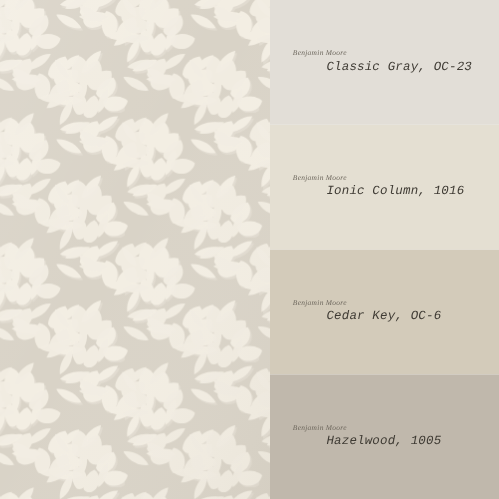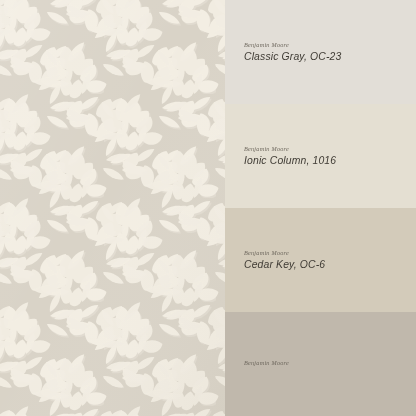--- a/index.html
+++ b/index.html
@@ -59,27 +59,28 @@
     font-family: "Liberation Serif", "DejaVu Serif", serif;
     font-style: italic;
     font-size: 6.2px;
     letter-spacing: 0.25px;
     color: #6d675d;
     line-height: 1.15;
     margin-bottom: 2.5px;
     white-space: nowrap;
   }
   .swatch-name {
-    font-family: Liberation Sans, sans-serif;
+    font-family: Liberation Mono, monospace;
     font-style: italic;
     font-size: 10.4px;
     letter-spacing: 0.15px;
     color: #3f3b34;
     line-height: 1.15;
     white-space: nowrap;
+    margin-left: 28px;
   }
 </style>
 </head>
 <body>
 
 <div id="board">
 
   <div id="pattern-panel" style="background-color: rgb(217, 211, 199);">
     <svg id="pattern-svg" viewBox="0 0 225 416" preserveAspectRatio="xMidYMid slice" xmlns="http://www.w3.org/2000/svg">
       <defs>
@@ -187,16 +188,17 @@
       <div class="swatch-name">Ionic Column, 1016</div>
     </div>
 
     <div class="swatch" style="background-color: rgb(211, 203, 186);">
       <div class="swatch-brand">Benjamin Moore</div>
       <div class="swatch-name">Cedar Key, OC-6</div>
     </div>
 
     <div class="swatch" style="background-color: rgb(192, 184, 172);">
       <div class="swatch-brand">Benjamin Moore</div>
+      <div class="swatch-name">Hazelwood, 1005</div>
     </div>
 
   </div>
 </div>
 
 </body></html>

